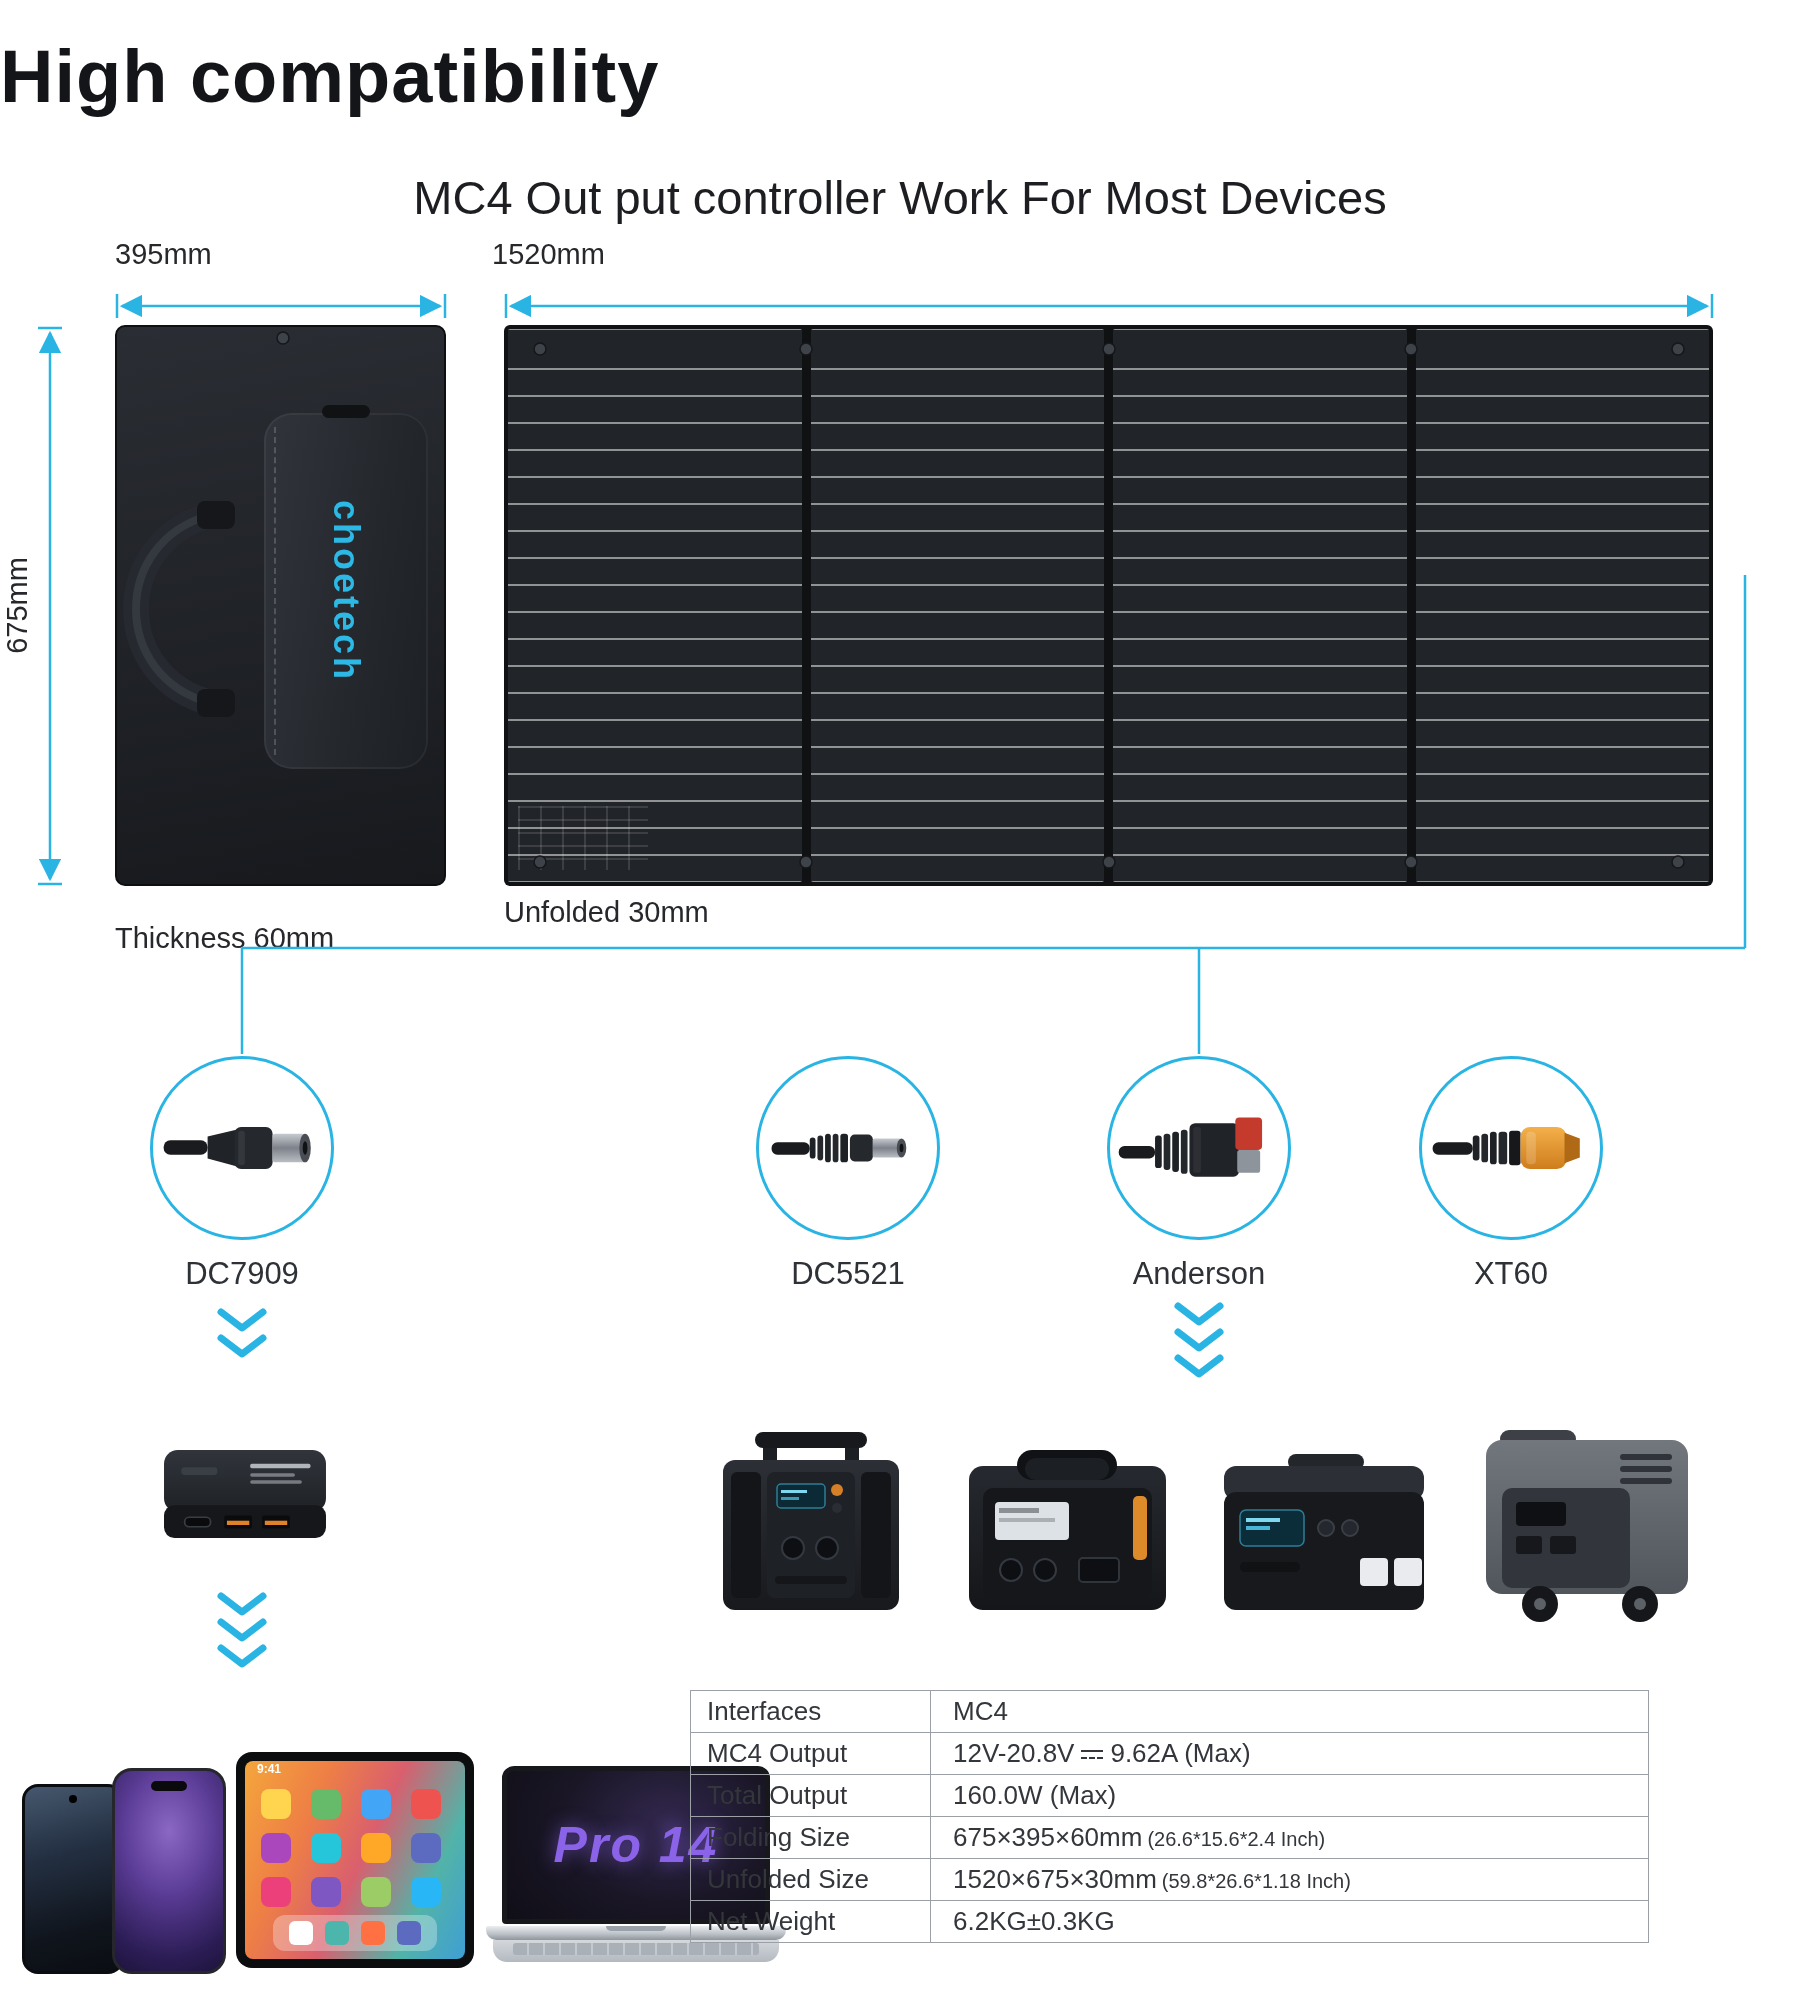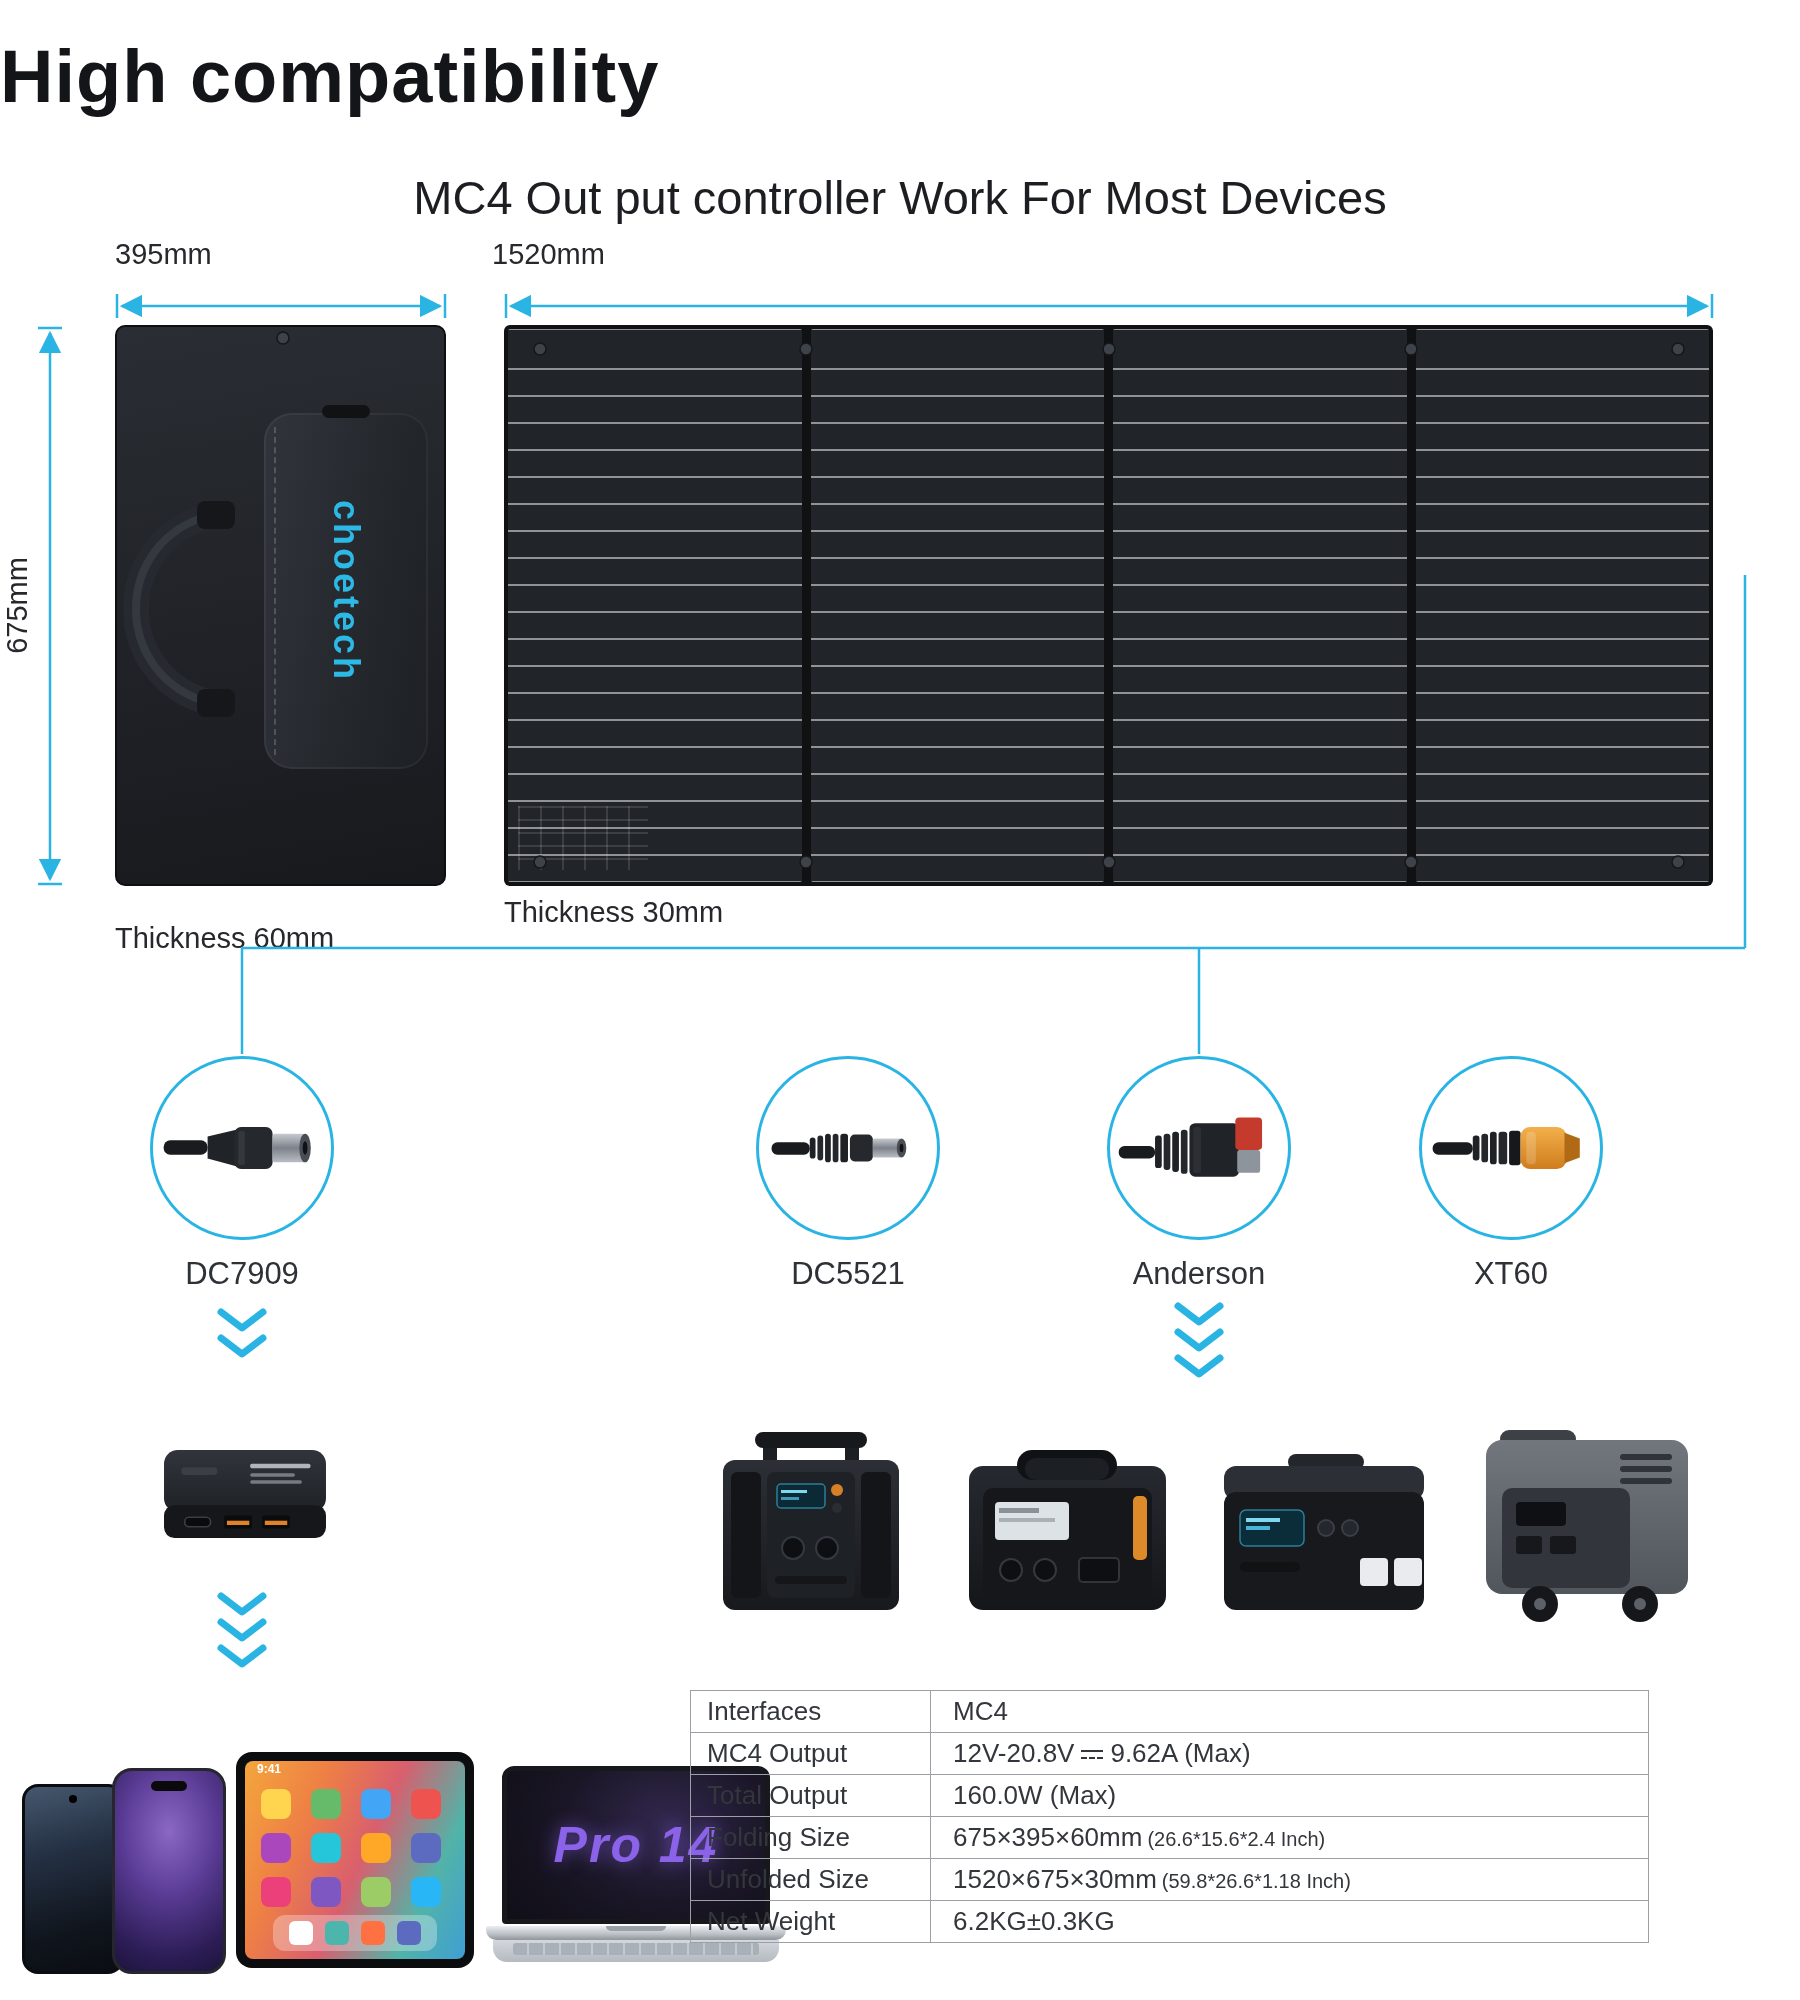--- a/index.html
+++ b/index.html
@@ -165,21 +165,21 @@
   <div class="unfolded-panel">
     <div class="panel-section">
       <div class="pocket"></div>
     </div>
     <div class="panel-section"></div>
     <div class="panel-section"></div>
     <div class="panel-section"></div>
   </div>
 
   <div class="dim-label" style="left:115px;top:896px;width:331px;margin-top:26px;">Thickness 60mm</div>
-  <div class="dim-label" style="left:504px;top:896px;width:1209px;">Thickness 30mm</div>
+  <div class="dim-label" style="left:504px;top:896px;width:1209px;">Unfolded 30mm</div>
 
   <svg class="overlay" width="1800" height="2000" viewBox="0 0 1800 2000">
     <g stroke="#29b4e4" stroke-width="2.5">
       <line x1="122" y1="306" x2="440" y2="306" marker-start="url(#ah)" marker-end="url(#ah)"></line>
       <line x1="117" y1="294" x2="117" y2="318"></line>
         <line x1="445" y1="294" x2="445" y2="318"></line>
     </g>
     <g stroke="#29b4e4" stroke-width="2.5">
       <line x1="511" y1="306" x2="1707" y2="306" marker-start="url(#ah)" marker-end="url(#ah)"></line>
       <line x1="506" y1="294" x2="506" y2="318"></line>

